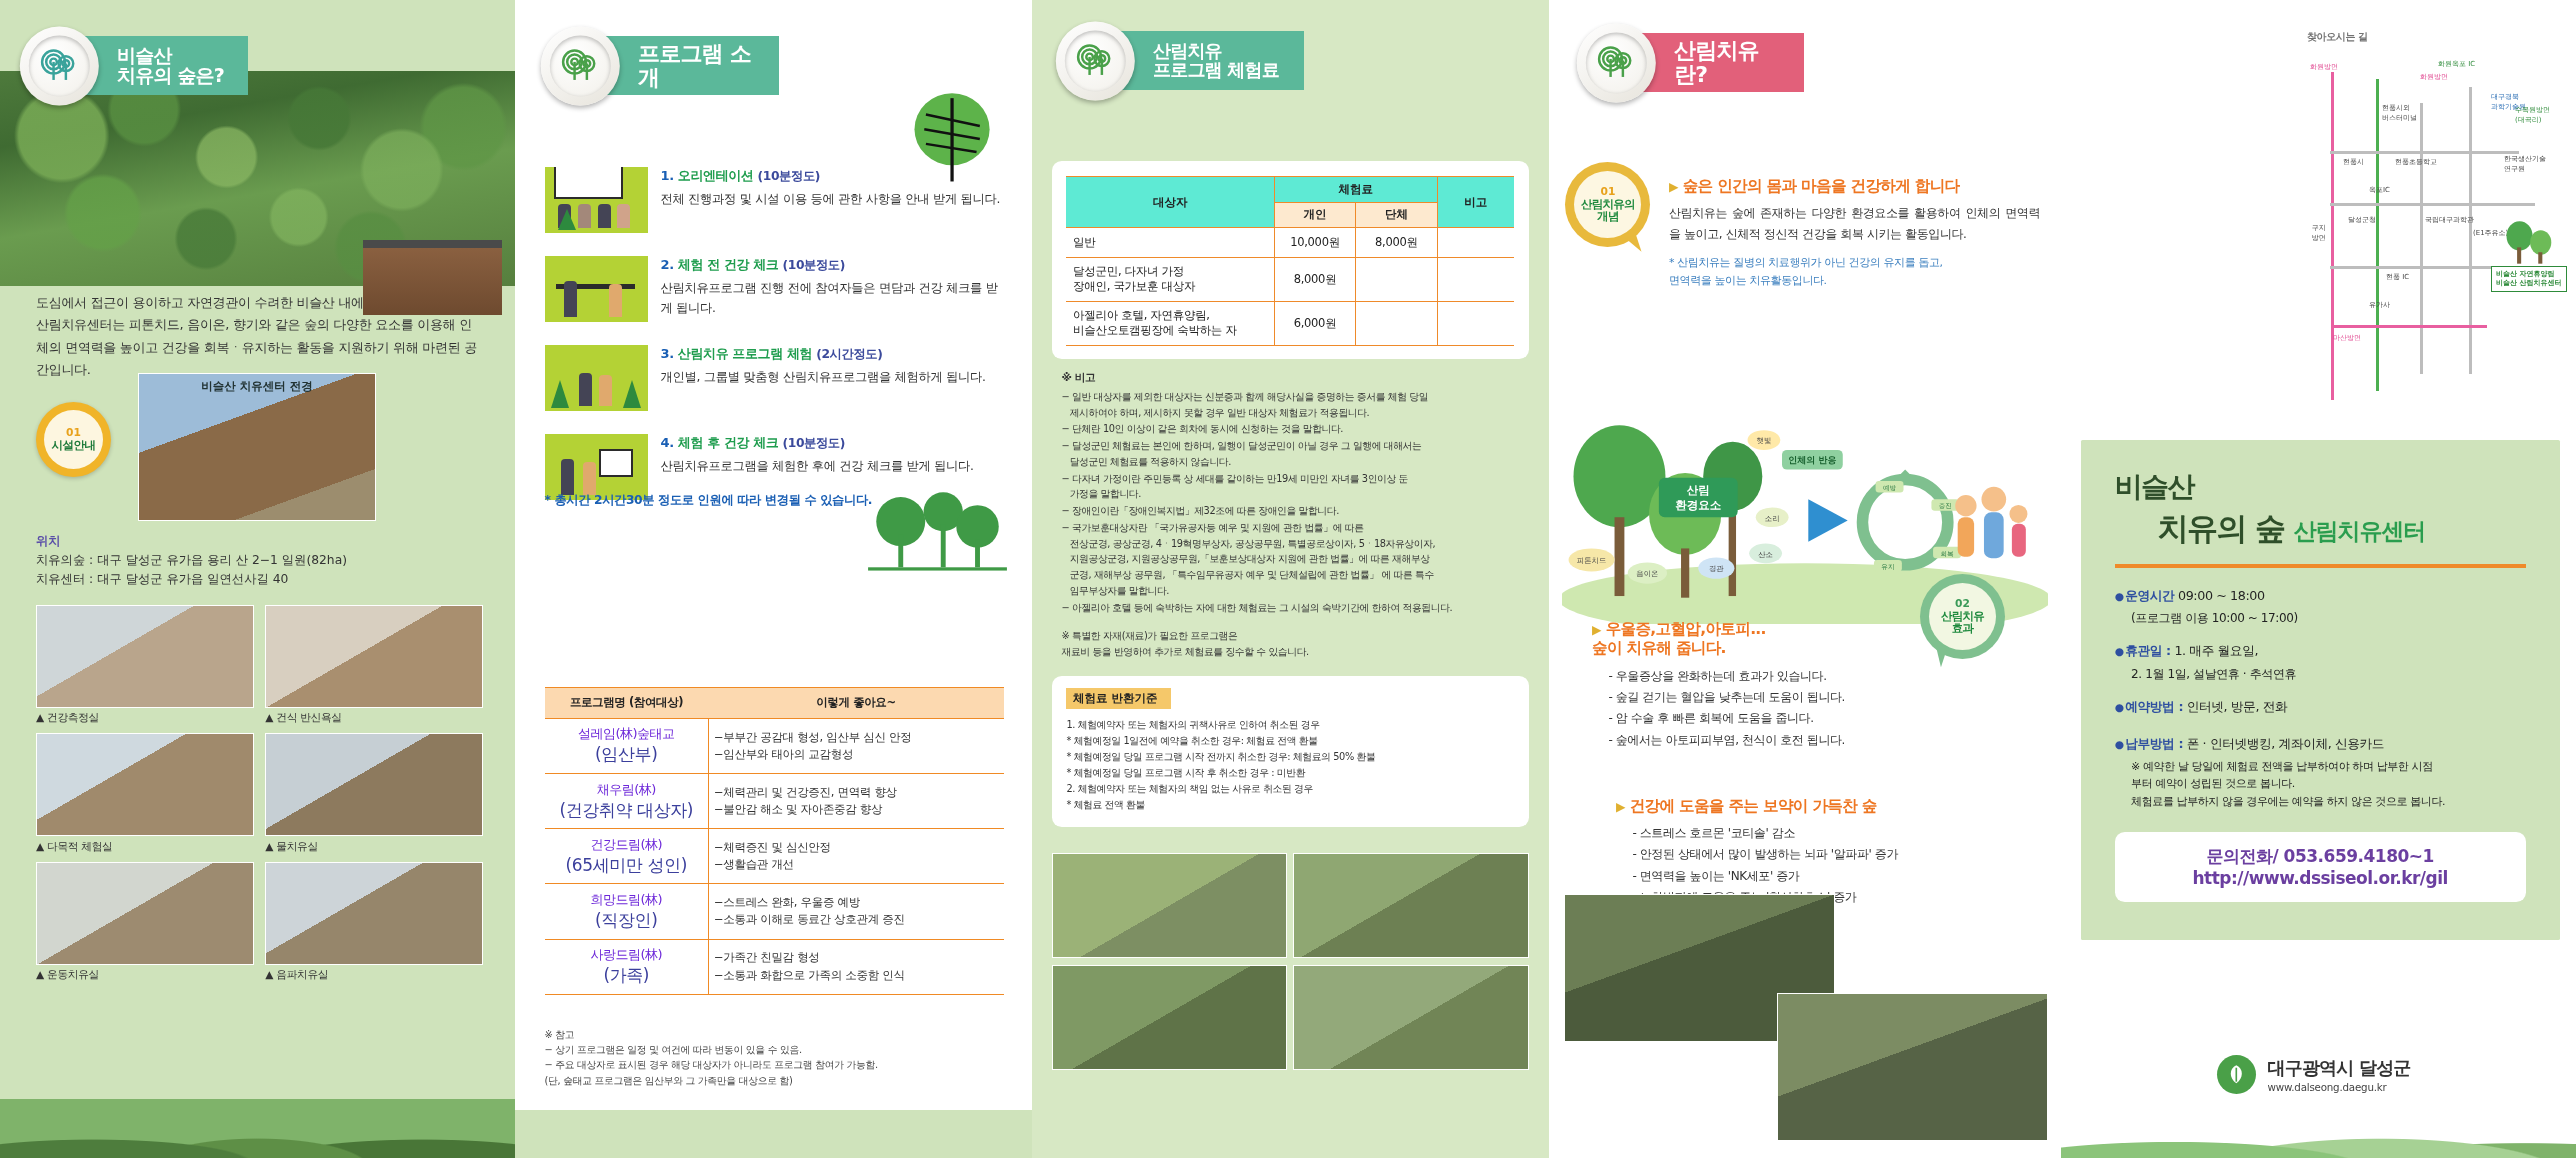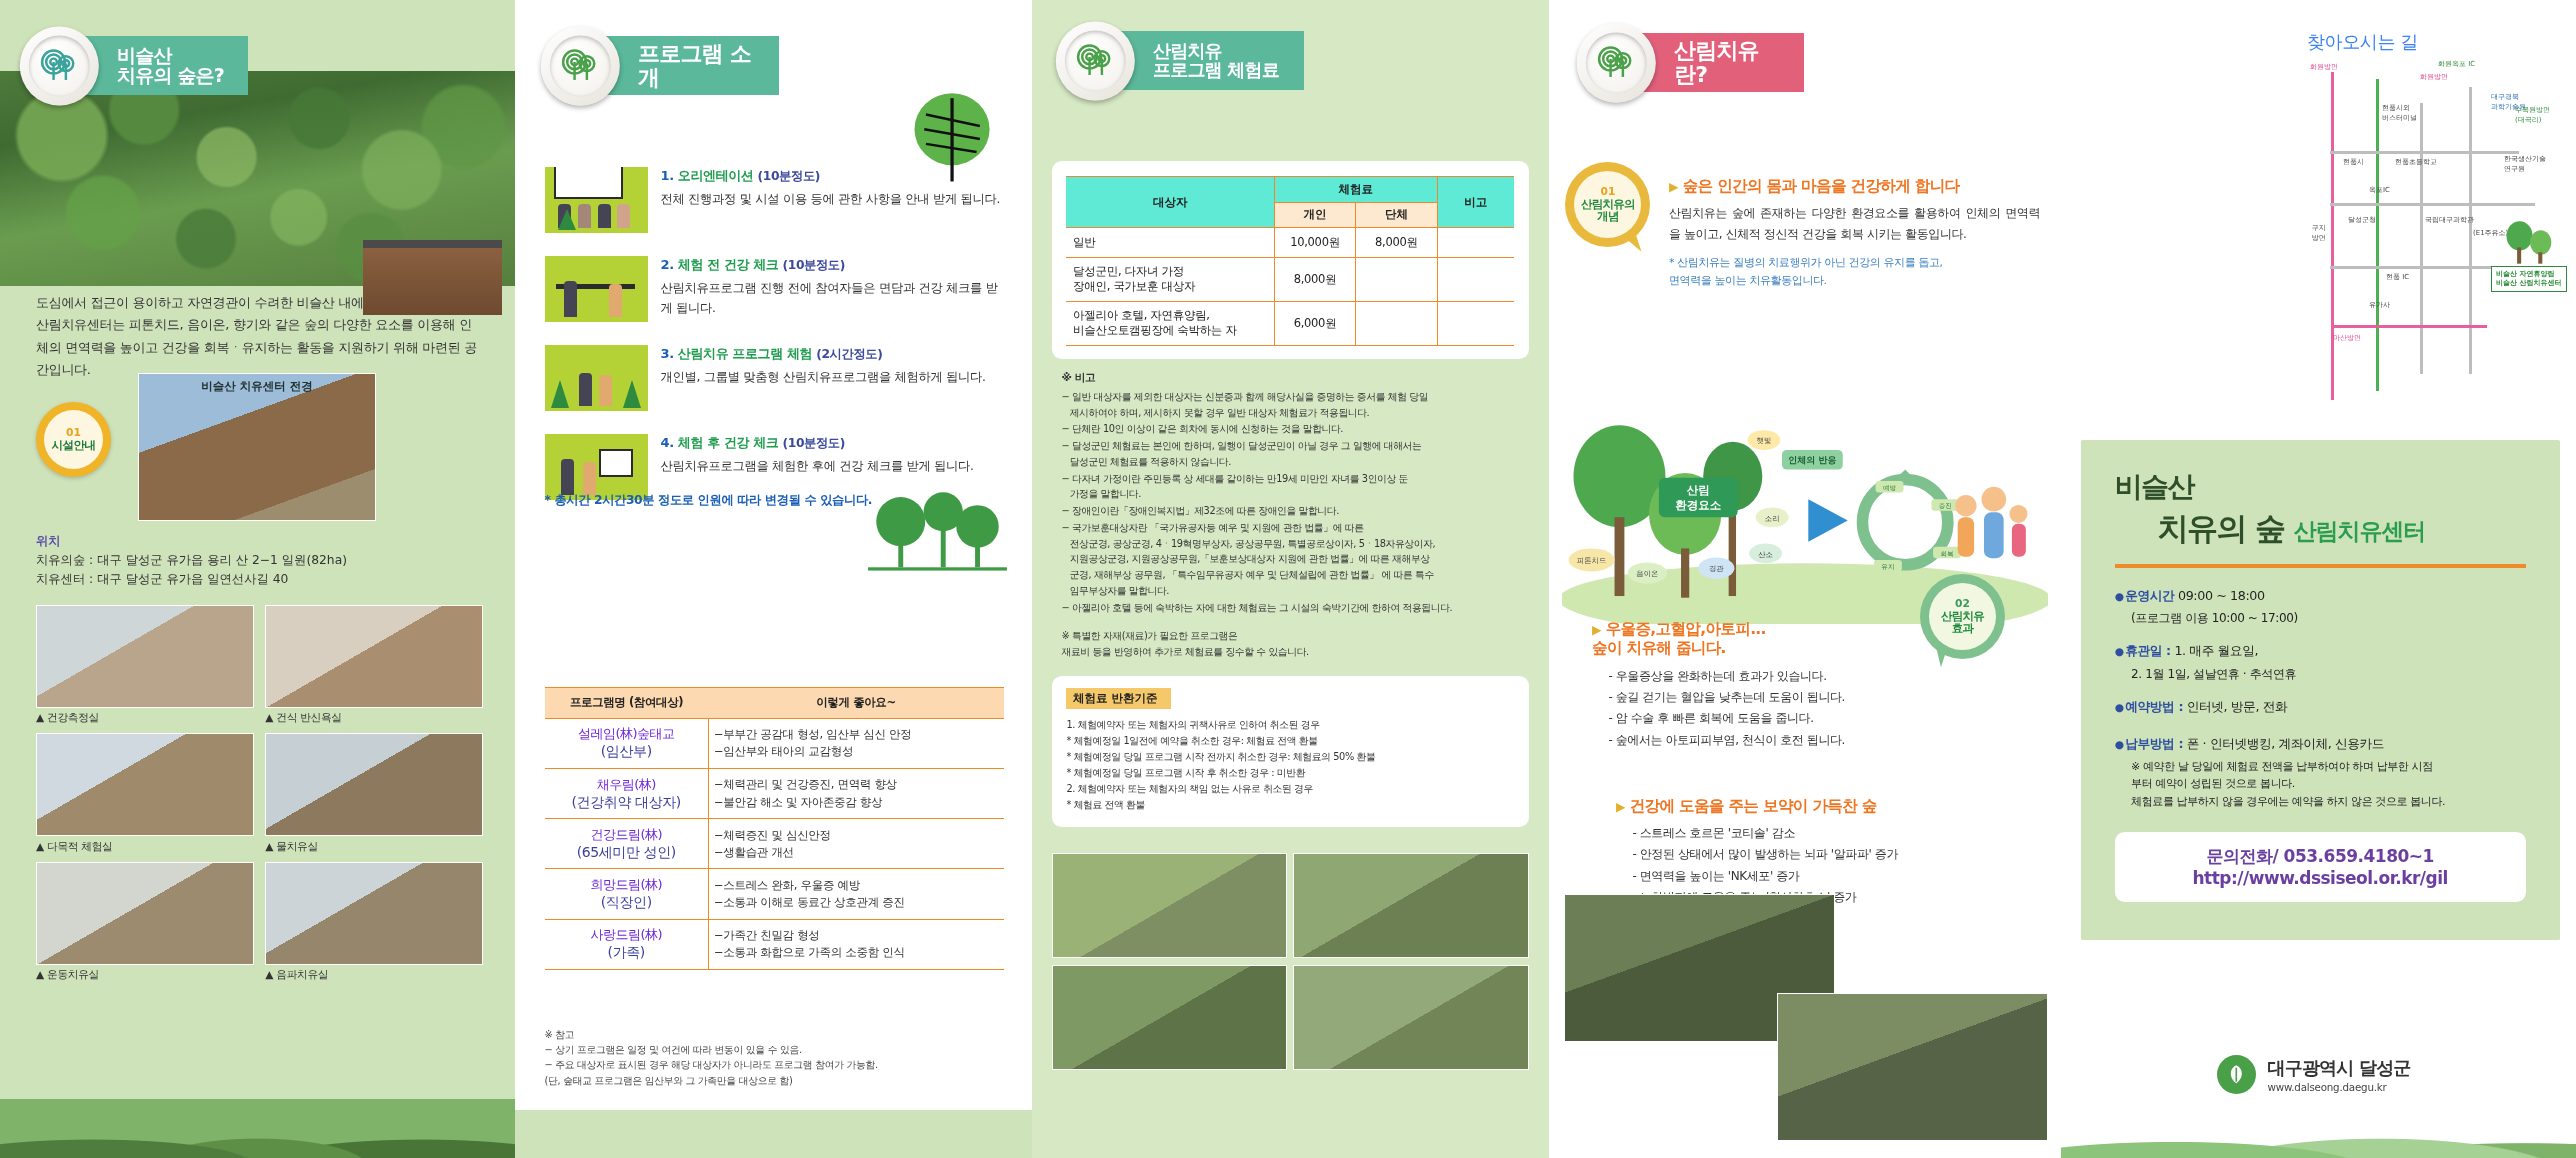--- a/index.html
+++ b/index.html
@@ -122,21 +122,21 @@
   .step-h .num{ color:#1a5fb4; }
   .step-h .dur{ color:#3b4a9c;font-weight:bold;font-size:12.3px; }
   .step-p{ font-size:12.3px;color:#333;line-height:1.6;margin-top:4.9px;letter-spacing:-0.3px; }
   .p2-note{ position:absolute;left:29.5px;top:492px;width:459px;font-size:12.3px;font-weight:bold;color:#1a5fb4;letter-spacing:-0.4px; }
   .p2-tree{ position:absolute;left:353px;top:484px;width:139px;height:98px; }
   .prog-table{ position:absolute;left:29.5px;top:687px;width:459px;border-collapse:collapse;font-size:11.5px; }
   .prog-table th{ background:#fcd9b0;border-top:1.6px solid #f08a24;border-bottom:1.6px solid #f08a24;padding:7.4px 3.3px;font-weight:bold;color:#222;letter-spacing:-0.4px; }
   .prog-table td{ border-bottom:1.2px solid #f08a24;padding:6.6px 4.9px;vertical-align:middle; }
   .prog-table td.name{ text-align:center;border-right:1.2px solid #f08a24;width:164px; }
   .pn{ font-weight:normal;color:#6d28d9;font-size:13px;display:block;letter-spacing:-0.5px; }
-  .pt{ color:#3b3f9c;font-size:14px;letter-spacing:-0.4px; }
+  .pt{ color:#3b3f9c;font-size:17px;letter-spacing:-0.4px; }
   .pb{ color:#333;line-height:1.5;font-size:11.5px;letter-spacing:-0.3px; }
   .p2-ref{ position:absolute;left:29.5px;top:1027px;width:459px;font-size:9.8px;color:#444;line-height:1.55;letter-spacing:-0.3px; }
   .p2-foot{ position:absolute;left:0;bottom:0;width:100%;height:48px;background:#cfe3bb; }
 
   
   .fee-card{ position:absolute;left:19.7px;top:161px;width:477px;background:#fff;border-radius:9.8px;padding:14.8px 14.8px 13px; }
   .fee-table{ width:100%;border-collapse:collapse;font-size:11.5px; }
   .fee-table th{ background:#5eead4;border-top:1.6px solid #ef8a2a;border-bottom:1.2px solid #ef8a2a;padding:4.9px 3.3px;font-weight:bold;color:#222; }
   .fee-table th.sub{ background:#fde9cf; }
   .fee-table td{ border-bottom:1.2px solid #ef8a2a;padding:6.6px 6.6px;font-size:11.5px;color:#222;letter-spacing:-0.3px; }
@@ -183,21 +183,21 @@
   .sec-note{ font-size:11px;color:#3b7fbf;line-height:1.6;margin-top:9.8px;letter-spacing:-0.4px; }
   .bullets{ margin-top:6.6px;font-size:12px;color:#333;line-height:1.78;letter-spacing:-0.4px; }
   .bullets li{ list-style:none; }
   .p4-diagram{ position:absolute;left:13px;top:353px;width:486px;height:271px; }
   .p4-photos{ position:absolute;left:14.8px;top:886px;width:484px;height:246px; }
   .p4-photos .pz{ position:absolute;border:1.6px solid #fff; }
   .pz1{ left:0;top:8.2px;width:271px;height:148px;background:linear-gradient(160deg,#6c7e55 0 40%,#4c5b3c 40% 100%); }
   .pz2{ left:213px;top:107px;width:271px;height:148px;background:linear-gradient(160deg,#7c8c63 0 42%,#566346 42% 100%); }
 
   
-  .p5-maptitle{ position:absolute;left:246px;top:29.5px;font-size:18px;color:#3b82f6;font-weight:normal;letter-spacing:-0.4px; }
+  .p5-maptitle{ position:absolute;left:246px;top:29.5px;font-size:10px;color:#737373;font-weight:bold;letter-spacing:-0.4px; }
   .p5-map{ position:absolute;left:236px;top:54px;width:271px;height:394px;background:#fff; }
   .map-line{ position:absolute;background:#bdbdbd; }
   .map-pink{ background:#e85fa0; }
   .map-green{ background:#4caf50; }
   .map-lbl{ position:absolute;font-size:7px;color:#444;white-space:nowrap; }
   .map-lbl.pk{ color:#e0458f; }
   .map-lbl.gn{ color:#2e8b3a; }
   .map-lbl.bl{ color:#2c6fb5; }
   .map-box{ position:absolute;border:1.1px solid #2e8b3a;background:#fff;font-size:7px;color:#2e8b3a;padding:2.5px 4.1px;line-height:1.35;white-space:nowrap;font-weight:bold; }
   .p5-brandblock{ position:absolute;left:19.7px;top:440px;width:479px;background:#cfe3bb;padding:28px 34px 38px;border-radius:1.6px; }

